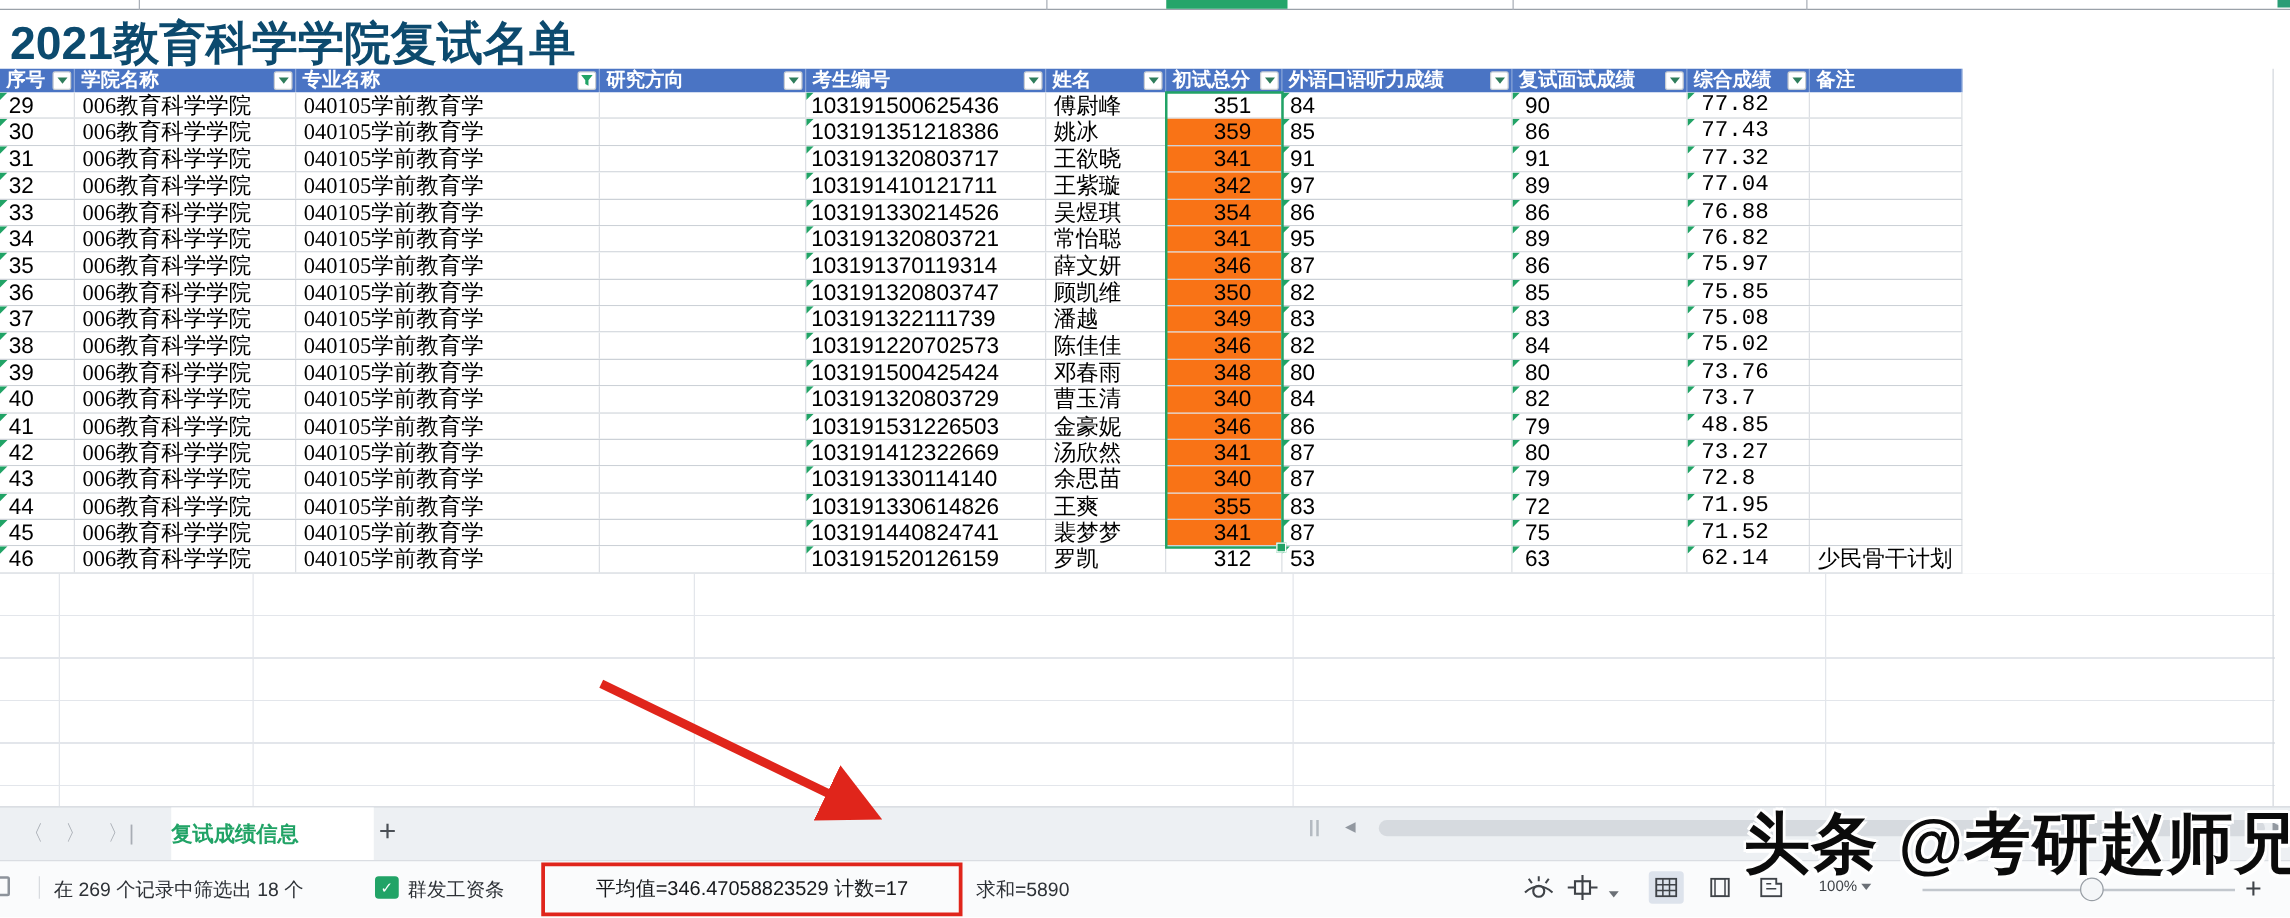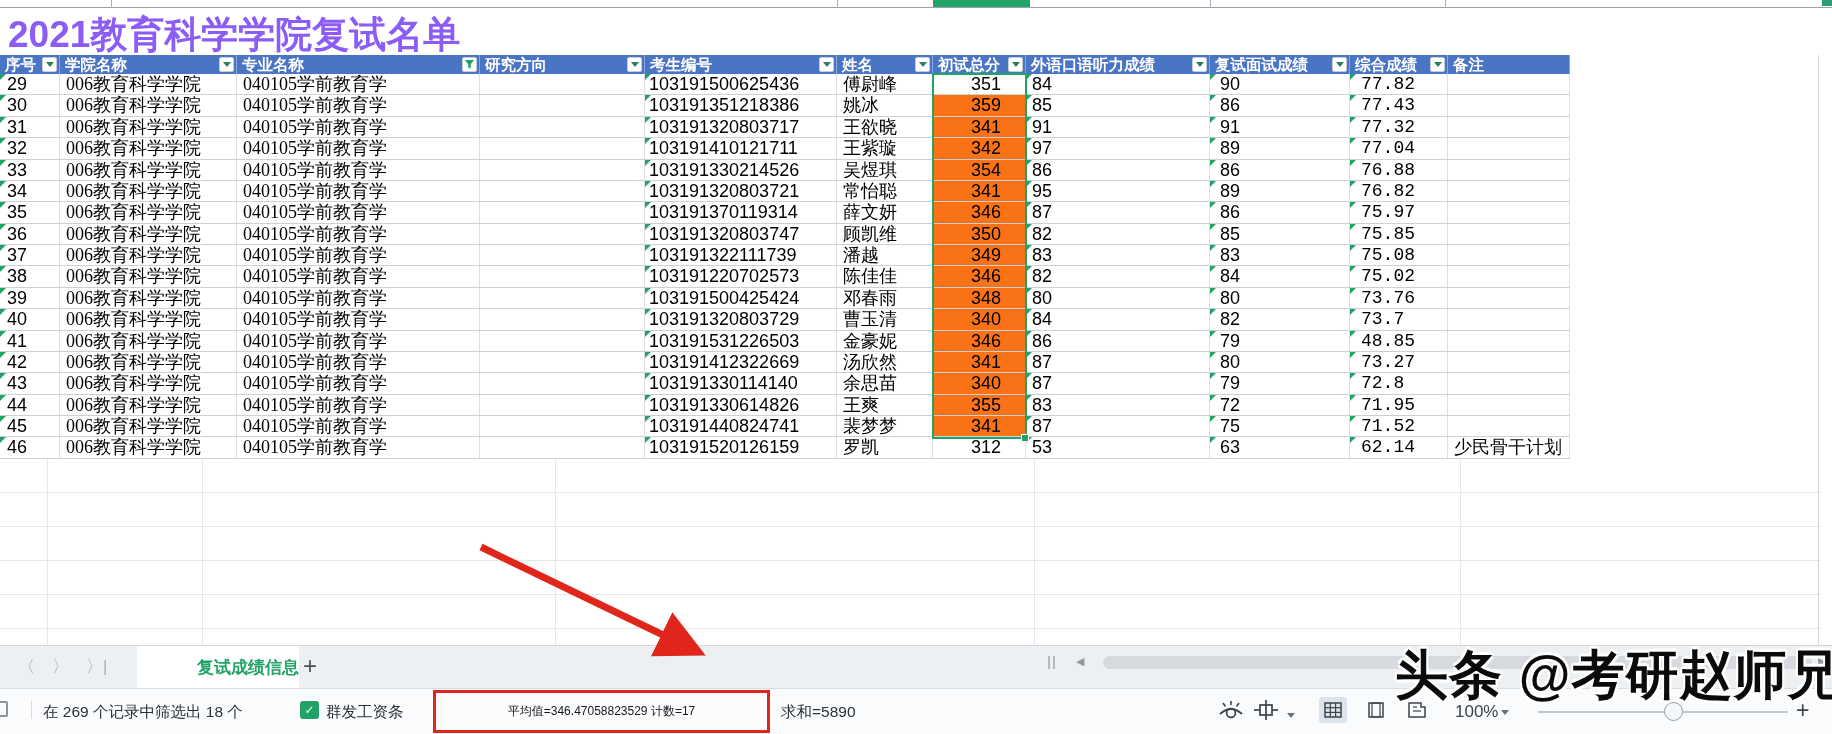--- a/index.html
+++ b/index.html
@@ -8,21 +8,21 @@
   .app { position:absolute; left:0; top:0; width:1832px; height:734px; background:#fff; overflow:hidden; }
 
   
   .top-strip { position:absolute; left:0; top:0; width:1832px; height:8px; background:#fff; border-bottom:1.5px solid #9aa1a9; }
   .top-strip .tick { position:absolute; top:0; width:1px; height:8px; background:#aab0b8; }
   .top-strip .selcol { position:absolute; left:933px; top:0; width:97px; height:7px; background:#25a56a; }
   .top-strip .corner { position:absolute; left:1822px; top:0; width:10px; height:6px; background:#2a9d76; }
 
   
   .title-row { position:absolute; left:0; top:8px; width:1832px; height:47px; background:#fff; }
-  .title { position:absolute; left:8px; top:2px; font-size:37px; font-weight:bold; color:#8b5cf6; letter-spacing:0px; white-space:nowrap; }
+  .title { position:absolute; left:8px; top:2px; font-size:37px; font-weight:bold; color:#0c4a6e; letter-spacing:0px; white-space:nowrap; }
 
   
   .header-row { position:absolute; left:0; top:55px; width:1570px; height:19px; display:flex; background:#4a74c4; }
   .hcell { position:relative; height:19px; color:#fff; font-size:15.5px; font-weight:bold;
            line-height:19px; padding-left:5px; overflow:hidden; white-space:nowrap; border-right:1px solid rgba(255,255,255,.35); }
   .fbtn { position:absolute; right:2px; top:2px; width:15px; height:15px; background:#fff; border:1px solid #c8cdd2; border-radius:2px;
           display:flex; align-items:center; justify-content:center; }
   .fbtn .caret { width:0; height:0; border-left:4px solid transparent; border-right:4px solid transparent; border-top:5px solid #2e7d5b; }
   .fbtn svg { display:block; }
 
@@ -54,42 +54,42 @@
     background-image:repeating-linear-gradient(to bottom, transparent 0px, transparent 33px, #e3e6eb 33px, #e3e6eb 34px); }
   .vline { position:absolute; top:0; width:1px; height:186px; background:#e3e6eb; }
   .right-edge { position:absolute; left:1818px; top:55px; width:1px; height:590px; background:#d4d8dd; }
 
   
   .anno { position:absolute; left:0; top:0; width:1832px; height:734px; pointer-events:none; z-index:40; }
 
   
   .tabbar { position:absolute; left:0; top:645px; width:1832px; height:43px; background:#edf0f3; border-top:1px solid #d4d8dd; }
   .nav { position:absolute; top:9px; font-size:17px; color:#a8adb4; }
-  .tab-active { position:absolute; left:137px; top:0; width:162px; height:43px; background:#fff; display:flex; align-items:center; justify-content:flex-end;font-family:Liberation Serif, serif; }
+  .tab-active { position:absolute; left:137px; top:0; width:162px; height:43px; background:#fff; display:flex; align-items:center; justify-content:flex-start;font-family:Liberation Serif, serif; }
   .tab-active span { color:#21a366; font-weight:bold; font-size:17px; }
   .add-tab { position:absolute; left:303px; top:6px; font-size:24px; color:#4a4f55; font-weight:400; }
   .hscroll-track { position:absolute; left:1103px; top:10px; width:709px; height:13px; background:#d6dadf; border-radius:7px; }
   .hs-mark { position:absolute; top:9px; color:#9298a0; font-size:11px; }
   .hs-bars { position:absolute; left:1048px; top:10px; width:7px; height:13px;
              border-left:2px solid #b4bac1; border-right:2px solid #b4bac1; }
 
   
   .statusbar { position:absolute; left:0; top:688px; width:1832px; height:46px; background:#fafbfc; border-top:1px solid #dadde2; }
   .sb-text { position:absolute; top:13px; font-size:15.5px; color:#2d3136; white-space:nowrap; }
   .cut-icon { position:absolute; left:-6px; top:12px; width:14px; height:16px; border:2px solid #8d939b; border-radius:2px; }
   .sb-sep { position:absolute; left:31px; top:12px; width:1px; height:18px; background:#d8dbdf; }
   .payroll-ico { position:absolute; left:300px; top:12px; width:19px; height:18px; background:#21a366; border-radius:3px;
                  color:#fff; font-size:12px; font-weight:bold; text-align:center; line-height:18px; }
   .avg-box { position:absolute; left:433px; top:1px; width:337px; height:43px; border:3.5px solid #e0251b;
              display:flex; align-items:center; justify-content:center; background:transparent; }
-  .avg-box span { font-size:12px; color:#17191c; white-space:nowrap; }
+  .avg-box span { font-size:16px; color:#17191c; white-space:nowrap; }
   .sb-icon { position:absolute; top:11px; color:#3f4348; }
   .view-btn { position:absolute; top:8px; width:28px; height:26px; display:flex; align-items:center; justify-content:center; border-radius:3px; }
   .view-btn.active { background:#dde3ec; }
-  .zoom-label { position:absolute; left:1455px; top:13px; font-size:17px; color:#3f4348; }
+  .zoom-label { position:absolute; left:1455px; top:13px; font-size:12px; color:#3f4348; }
   .caret-sm { display:inline-block; width:0; height:0; border-left:4px solid transparent; border-right:4px solid transparent;
               border-top:5px solid #6b7076; vertical-align:middle; margin-left:3px; }
   .zoom-line { position:absolute; left:1538px; top:711px; width:250px; height:2px; background:#c2c7cd; z-index:30; }
   .zoom-handle { position:absolute; left:1664px; top:702px; width:19px; height:19px; border-radius:50%; background:#f4f6f8; border:1px solid #989ea5; z-index:31; }
   .zoom-plus { position:absolute; left:1796px; top:697px; font-size:23px; color:#3f4348; z-index:31; }
 
   
   .watermark { position:absolute; left:1395px; top:640px; z-index:50; font-size:53px; font-weight:bold; color:#0b0b0b;
                white-space:nowrap; letter-spacing:1px;
                text-shadow:-2px -2px 0 #fff, 2px -2px 0 #fff, -2px 2px 0 #fff, 2px 2px 0 #fff, 0 3px 0 #fff, 0 -3px 0 #fff; }

